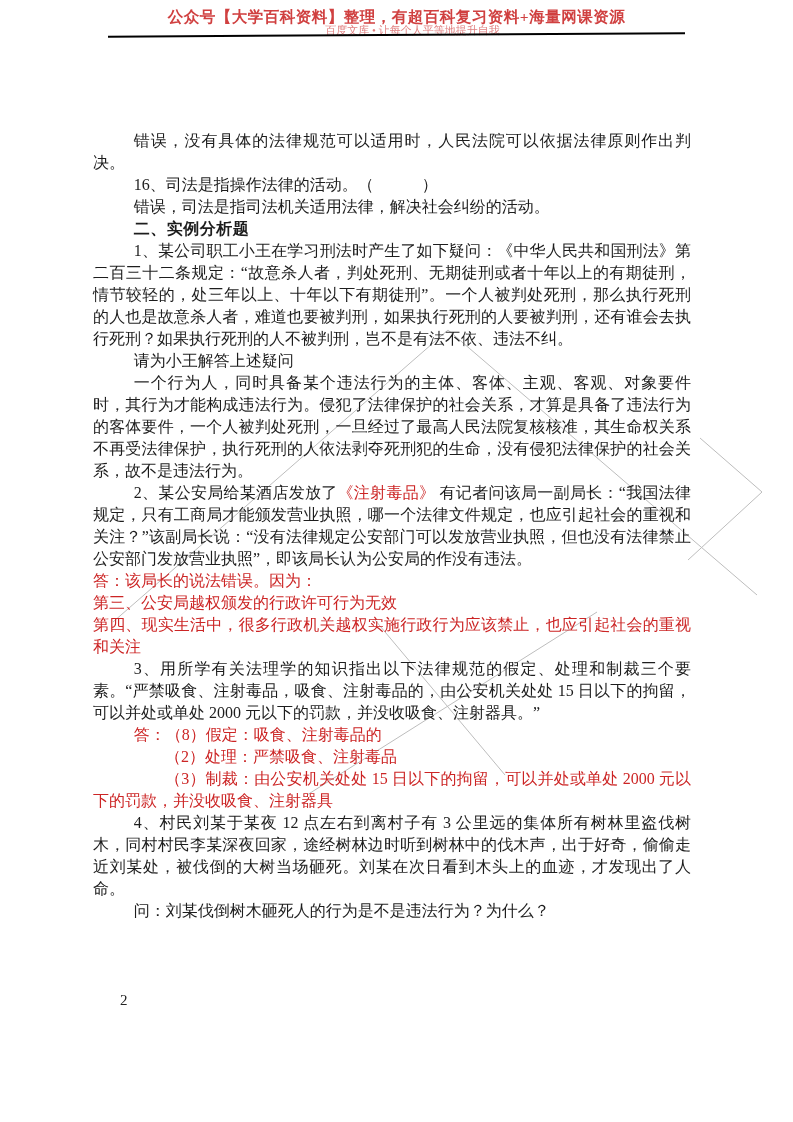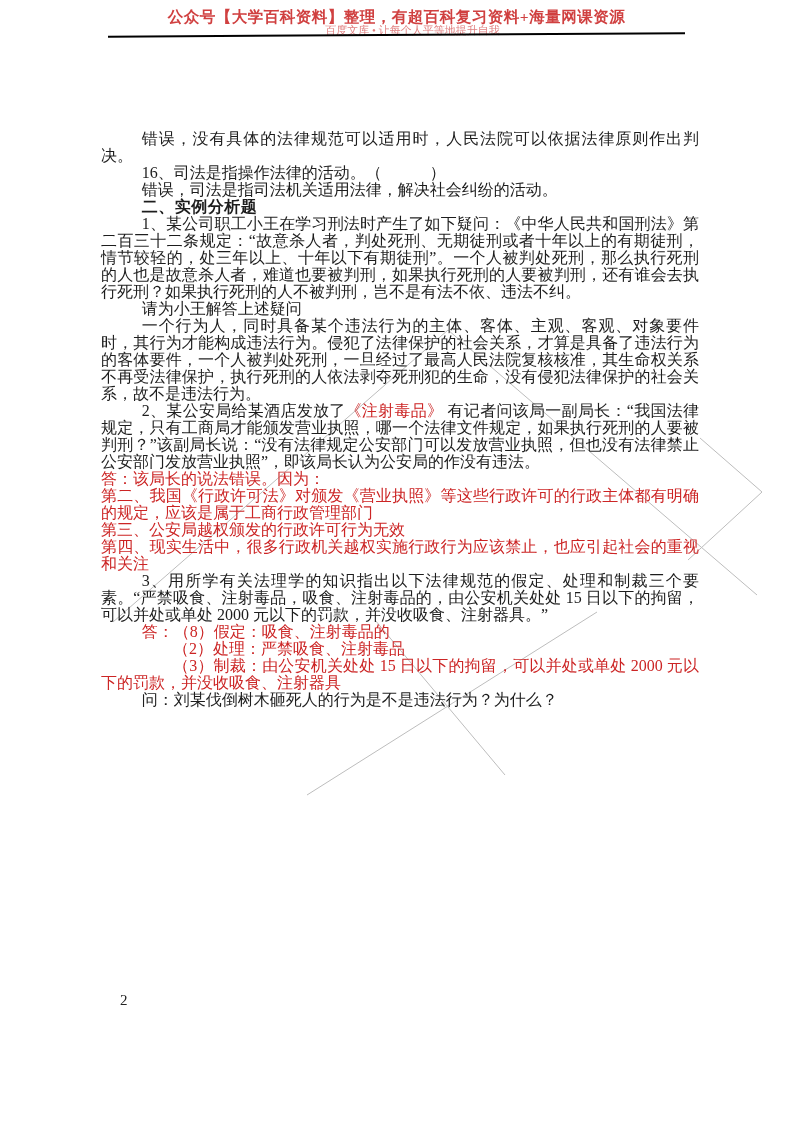--- a/index.html
+++ b/index.html
@@ -36,22 +36,22 @@
     border-top:2px solid #000;
     transform:rotate(-0.35deg);
   }
   
   .watermark{
     position:absolute;left:0;top:0;width:793px;height:1122px;
     pointer-events:none;
   }
   
   .doc-body{
-    position:absolute;left:101px;top:130px;width:598px;
-    font-size:16px;line-height:17px;
+    position:absolute;left:93px;top:130px;width:598px;
+    font-size:16px;line-height:22px;
     color:var(--body-black);
     text-align:justify;
     text-justify:inter-ideograph;
   }
   .para{margin:0;padding:0;}
   .ind0{text-indent:0;}
   .ind1{text-indent:2.55em;}
   .ind2{text-indent:4.5em;}
   .red{color:var(--answer-red);}
   .bold{
@@ -84,27 +84,27 @@
   <div class="hdr-rule"></div>
 
   <div class="doc-body">
       <p class="para ind1"><span>错误，没有具体的法律规范可以适用时，人民法院可以依据法律原则作出判决。</span></p>
       <p class="para ind1"><span>16、司法是指操作法律的活动。（　　　）</span></p>
       <p class="para ind1"><span>错误，司法是指司法机关适用法律，解决社会纠纷的活动。</span></p>
       <p class="para ind1 bold"><span>二、实例分析题</span></p>
       <p class="para ind1"><span>1、某公司职工小王在学习刑法时产生了如下疑问：《中华人民共和国刑法》第二百三十二条规定：“故意杀人者，判处死刑、无期徒刑或者十年以上的有期徒刑，情节较轻的，处三年以上、十年以下有期徒刑”。一个人被判处死刑，那么执行死刑的人也是故意杀人者，难道也要被判刑，如果执行死刑的人要被判刑，还有谁会去执行死刑？如果执行死刑的人不被判刑，岂不是有法不依、违法不纠。</span></p>
       <p class="para ind1"><span>请为小王解答上述疑问</span></p>
       <p class="para ind1"><span>一个行为人，同时具备某个违法行为的主体、客体、主观、客观、对象要件时，其行为才能构成违法行为。侵犯了法律保护的社会关系，才算是具备了违法行为的客体要件，一个人被判处死刑，一旦经过了最高人民法院复核核准，其生命权关系不再受法律保护，执行死刑的人依法剥夺死刑犯的生命，没有侵犯法律保护的社会关系，故不是违法行为。</span></p>
-      <p class="para ind1"><span>2、某公安局给某酒店发放了</span><span class="red">《注射毒品》</span><span> 有记者问该局一副局长：“我国法律规定，只有工商局才能颁发营业执照，哪一个法律文件规定，如果执行死刑的人要被判刑？”该副局长说：“没有法律规定公安部门可以发放营业执照，但也没有法律禁止公安部门发放营业执照”，即该局长认为公安局的作没有违法。</span></p>
+      <p class="para ind1"><span>2、某公安局给某酒店发放了</span><span class="red">《注射毒品》</span><span> 有记者问该局一副局长：“我国法律规定，只有工商局才能颁发营业执照，哪一个法律文件规定，也应引起社会的重视和关注？”该副局长说：“没有法律规定公安部门可以发放营业执照，但也没有法律禁止公安部门发放营业执照”，即该局长认为公安局的作没有违法。</span></p>
       <p class="para ind0 red"><span class="red">答：该局长的说法错误。因为：</span></p>
-      <p class="para ind0 red"><span class="red">第二、我国《行政许可法》对颁发《营业执照》等这些行政许可的行政主体都有明确的规定，应该是属于工商行政管理部门</span></p>
       <p class="para ind0 red"><span class="red">第三、公安局越权颁发的行政许可行为无效</span></p>
       <p class="para ind0 red"><span class="red">第四、现实生活中，很多行政机关越权实施行政行为应该禁止，也应引起社会的重视和关注</span></p>
       <p class="para ind1"><span>3、用所学有关法理学的知识指出以下法律规范的假定、处理和制裁三个要素。“严禁吸食、注射毒品，吸食、注射毒品的，由公安机关处处 15 日以下的拘留，可以并处或单处 2000 元以下的罚款，并没收吸食、注射器具。”</span></p>
       <p class="para ind1 red"><span class="red">答：（8）假定：吸食、注射毒品的</span></p>
       <p class="para ind2 red"><span class="red">（2）处理：严禁吸食、注射毒品</span></p>
       <p class="para ind2 red"><span class="red">（3）制裁：由公安机关处处 15 日以下的拘留，可以并处或单处 2000 元以下的罚款，并没收吸食、注射器具</span></p>
+      <p class="para ind1"><span>4、村民刘某于某夜 12 点左右到离村子有 3 公里远的集体所有树林里盗伐树木，同村村民李某深夜回家，途经树林边时听到树林中的伐木声，出于好奇，偷偷走近刘某处，被伐倒的大树当场砸死。刘某在次日看到木头上的血迹，才发现出了人命。</span></p>
       <p class="para ind1"><span>问：刘某伐倒树木砸死人的行为是不是违法行为？为什么？</span></p>
     </div>
 
   <div class="page-number">2</div>
 
 </div>
 
 </body></html>

